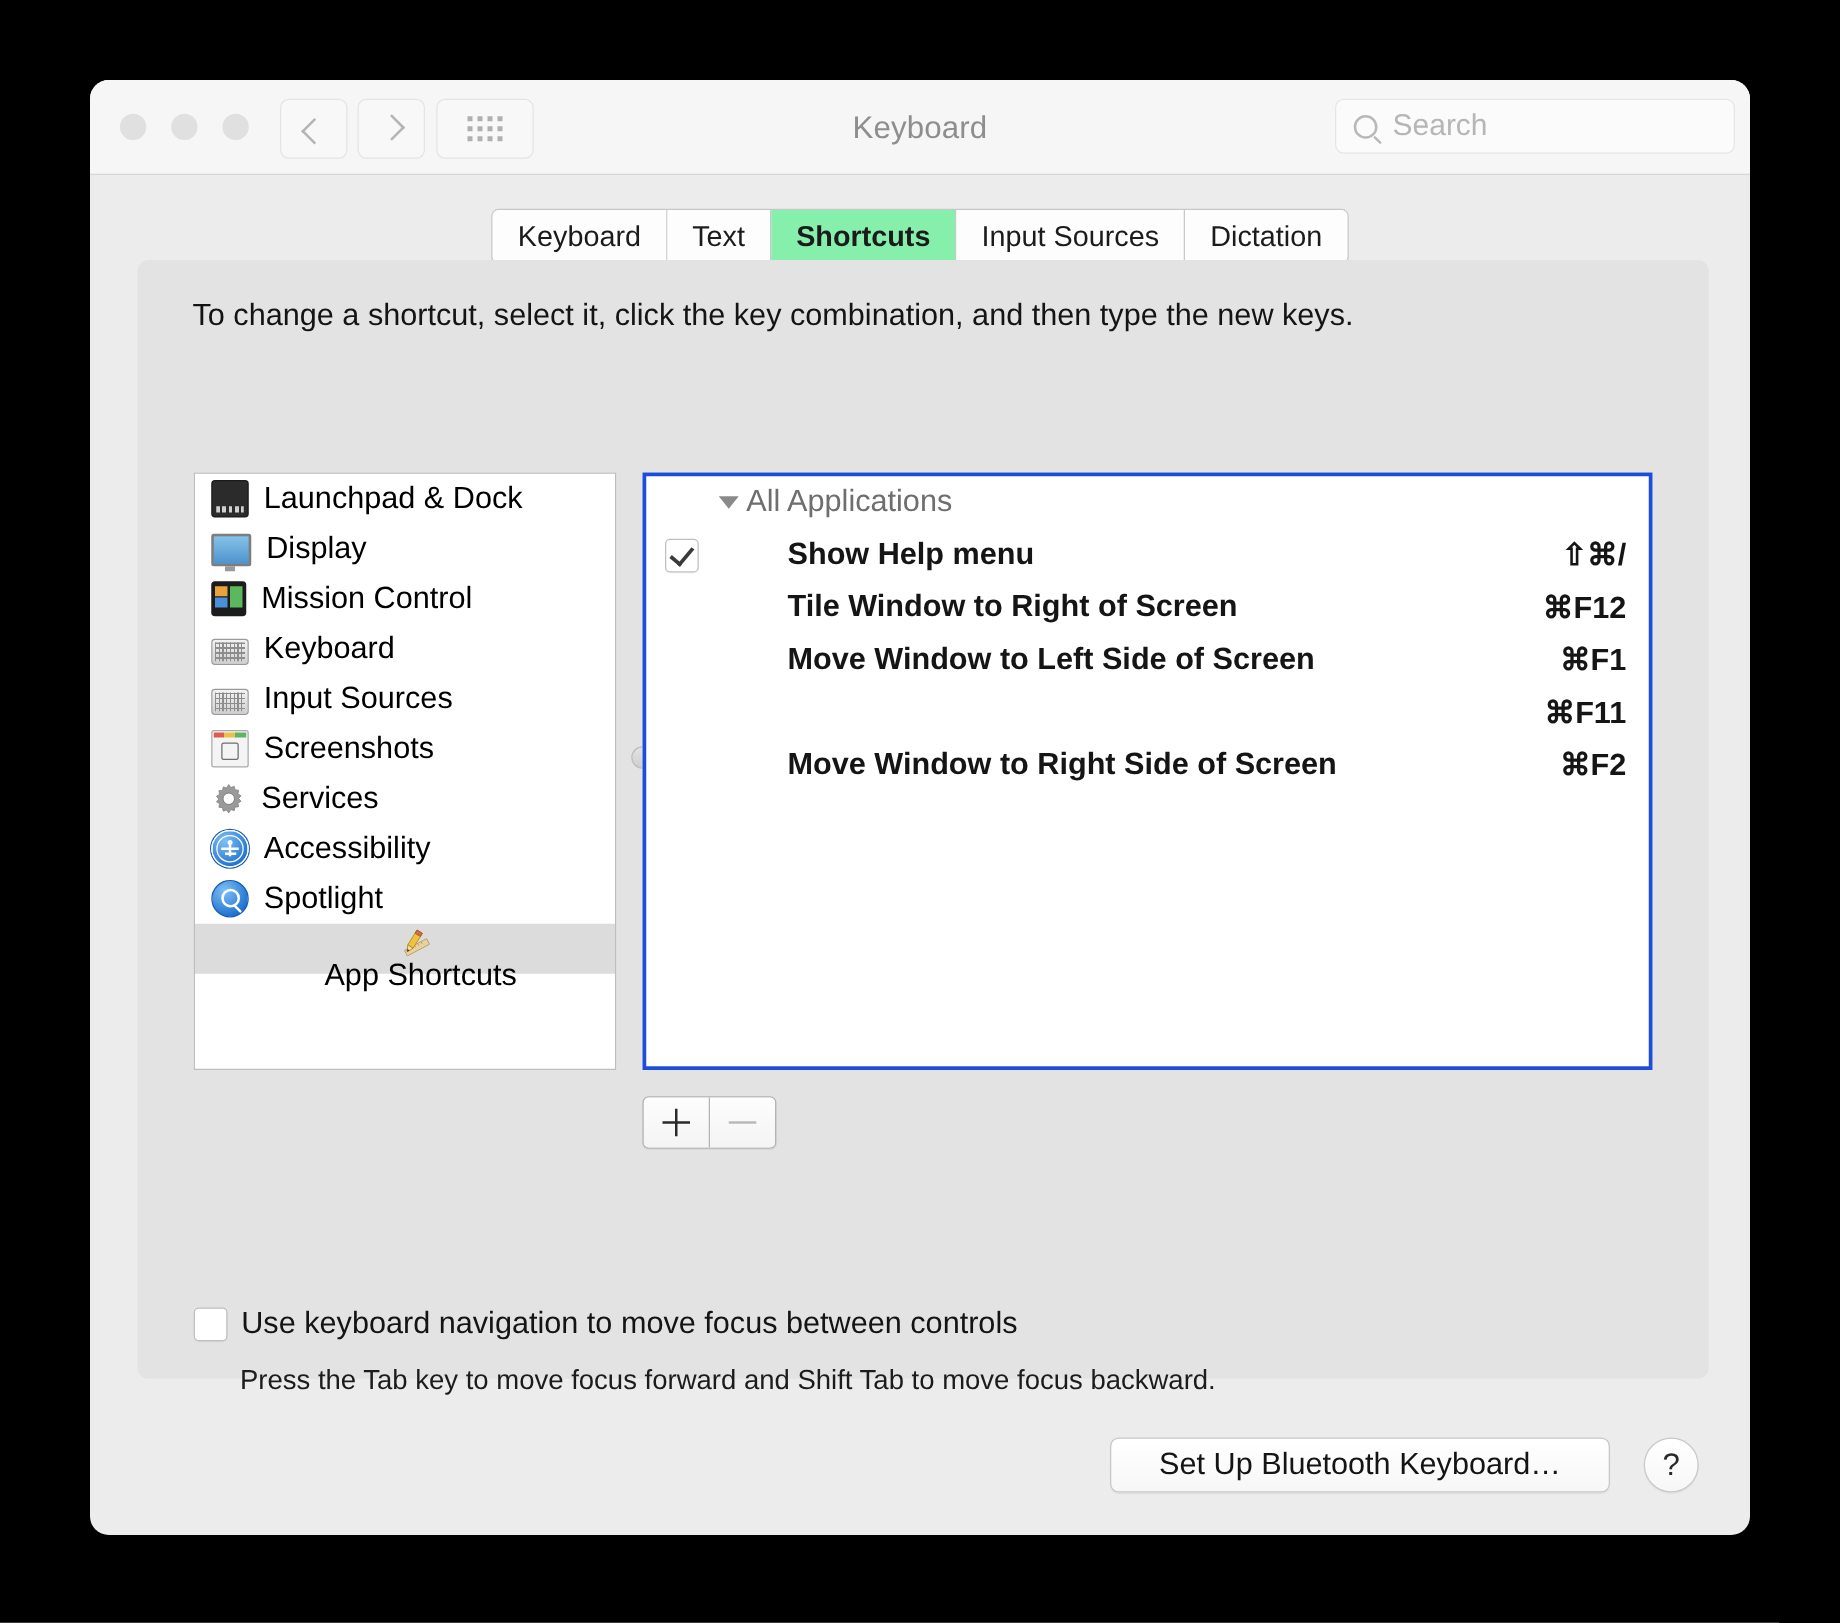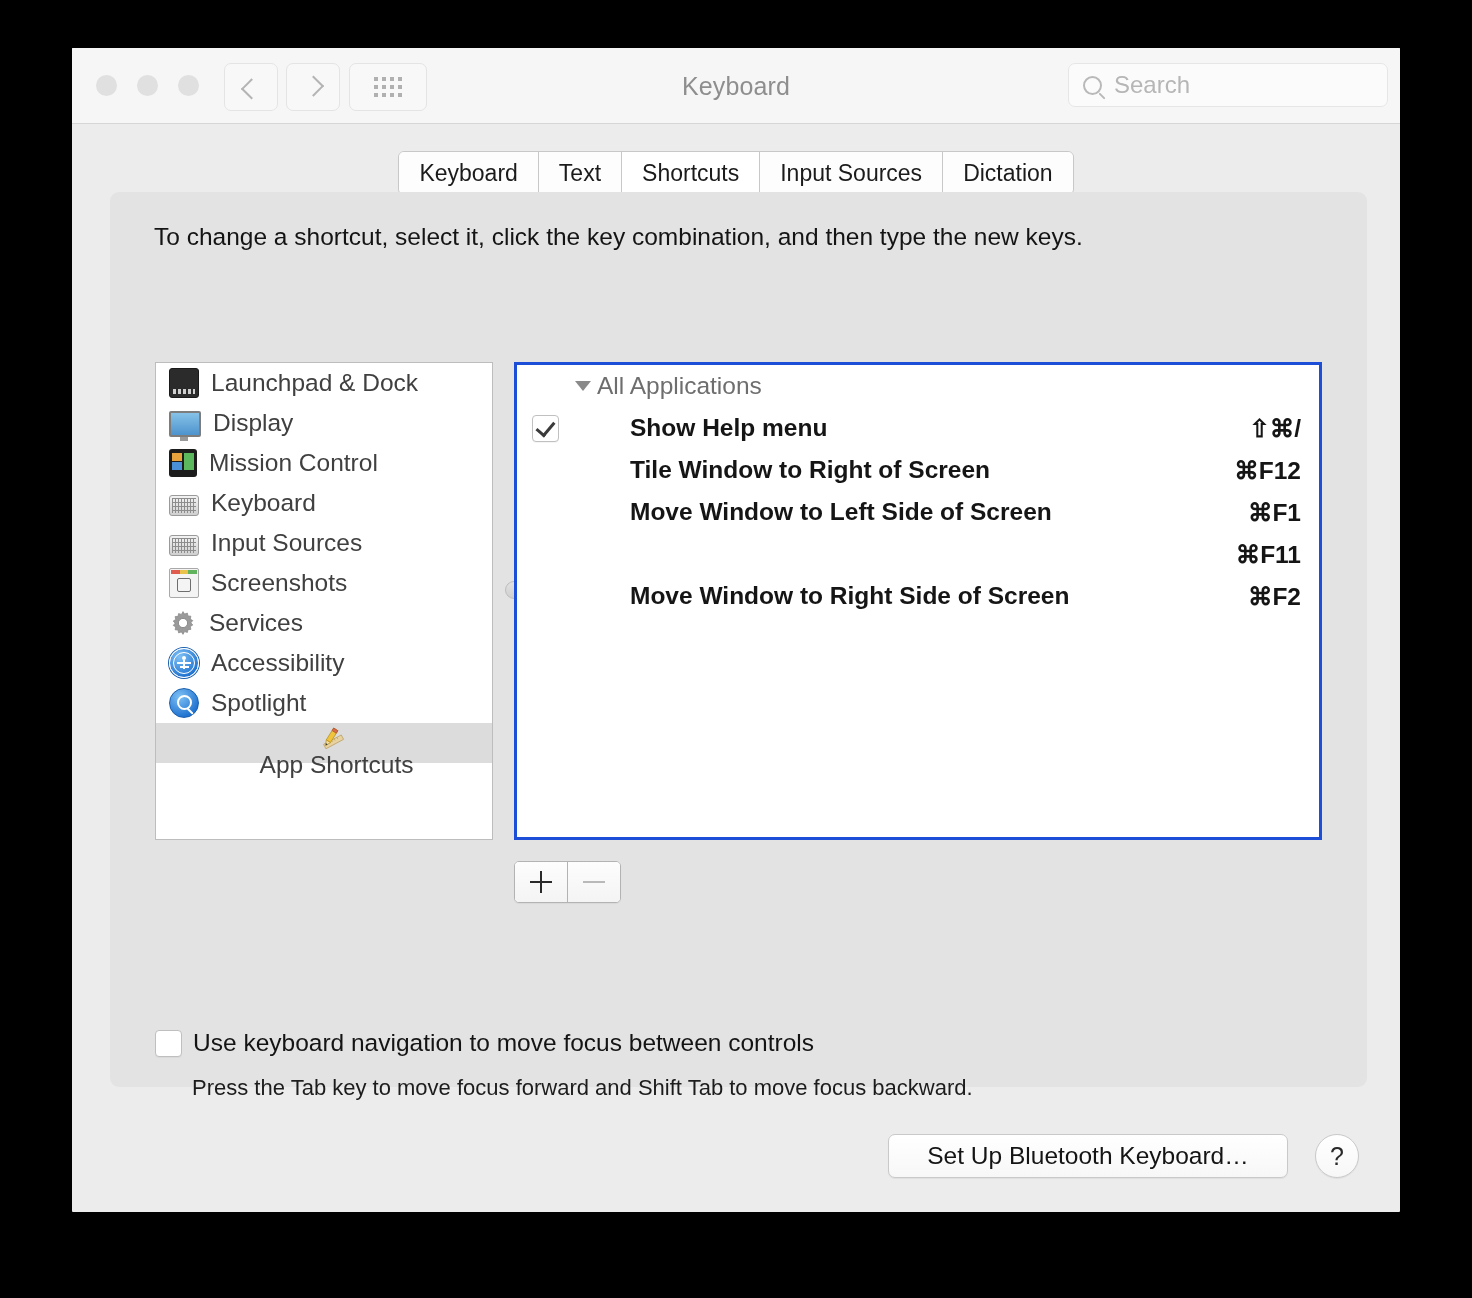--- a/index.html
+++ b/index.html
@@ -10,25 +10,25 @@
     height: 1298px;
     overflow: hidden;
     font-family: "Liberation Sans", sans-serif;
     -webkit-font-smoothing: antialiased;
   }
 
   
   #window {
     position: absolute;
     left: 72px;
-    top: 48px;
+    top: 64px;
     width: 1328px;
     height: 1164px;
     background: #ececec;
-    border-radius: 1px;
+    border-radius: 15px;
     box-shadow: 0 0 0 1px rgba(0,0,0,0.10);
     overflow: hidden;
   }
 
   
   #titlebar {
     position: relative;
     height: 75px;
     background: #f6f6f6;
     border-bottom: 1px solid #d6d6d6;
@@ -161,21 +161,21 @@
     padding: 0 20px;
     height: 42px;
     line-height: 42px;
     font-size: 23px;
     color: #1b1b1b;
     background: #fdfdfd;
     border-right: 1px solid #c8c8c8;
     white-space: nowrap;
   }
   .tab:last-child { border-right: none; }
-  .tab.selected { background: #ffffff; }
+  .tab.selected { background: #86efac; font-weight: bold; }
 
   
   #panel {
     position: absolute;
     left: 38px;
     top: 144px;
     width: 1257px;
     height: 895px;
     background: #e3e3e3;
     border-radius: 9px;
@@ -201,21 +201,21 @@
     border: 1px solid #bdbdbd;
     box-sizing: border-box;
     overflow: hidden;
   }
   .side-item {
     height: 40px;
     display: flex;
     align-items: center;
     padding-left: 13px;
     font-size: 24.5px;
-    color: #404040;
+    color: #000000;
     box-sizing: border-box;
   }
   .side-item.selected { background: #dcdcdc; flex-direction: column; }
   .side-item .label { margin-left: 12px; }
 
   .sicon { width: 28px; height: 28px; flex: 0 0 auto; position: relative; }
 
   
   .ic-dock {
     background: #2b2b2b;

